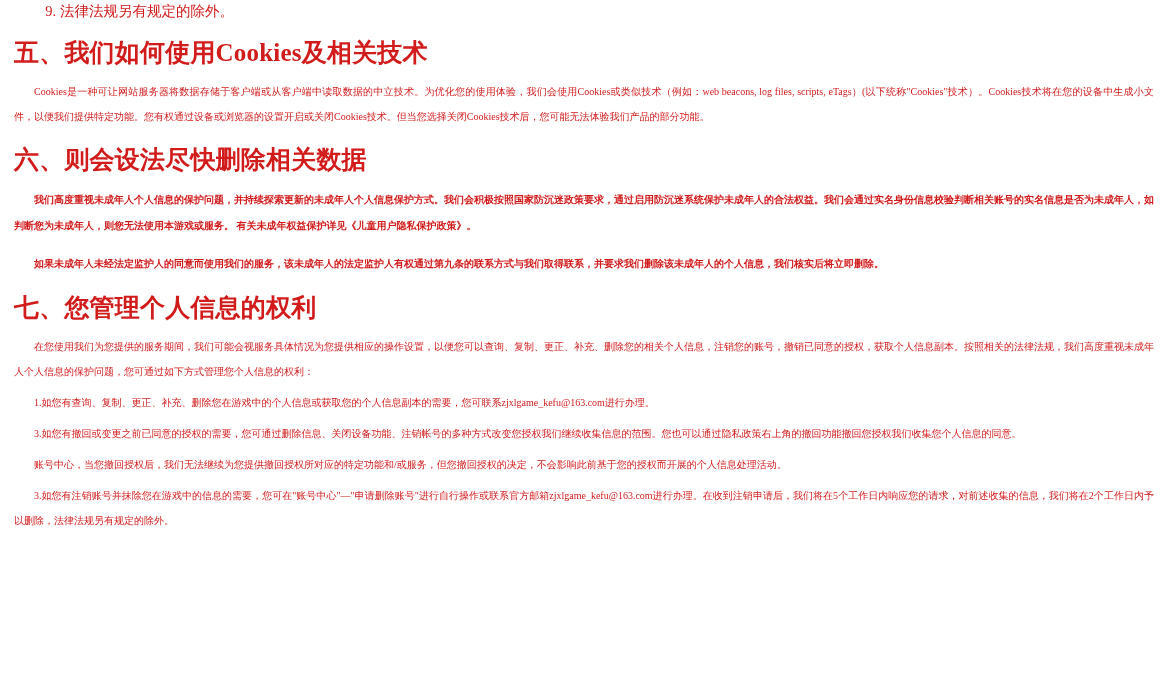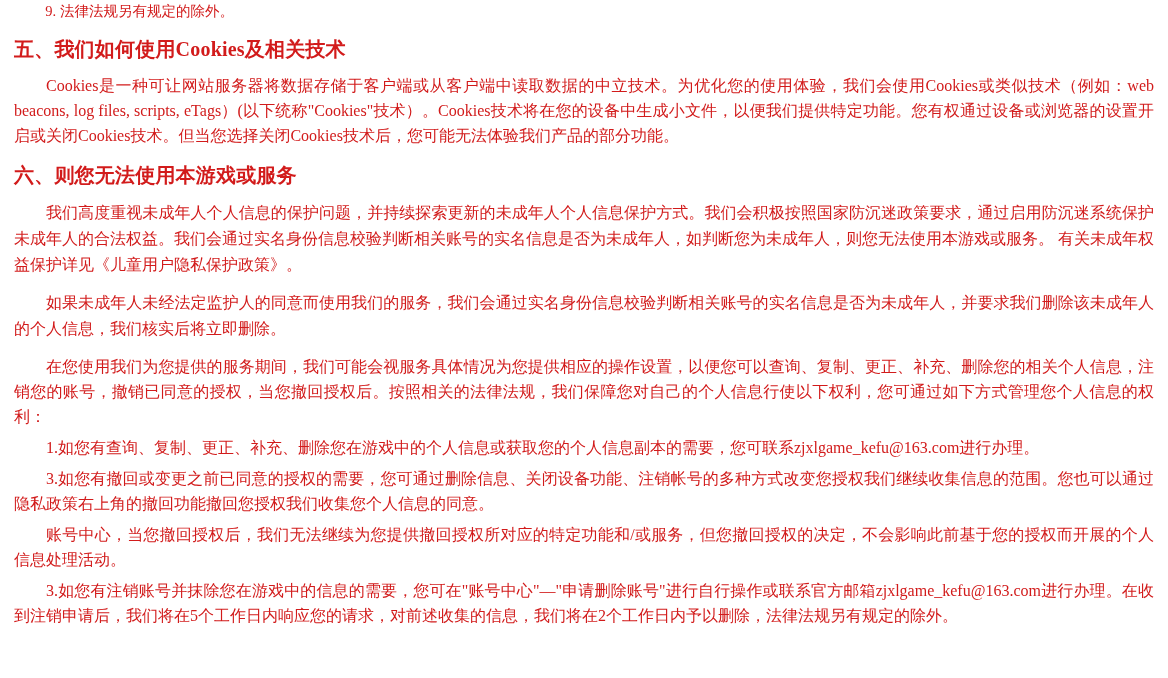--- a/index.html
+++ b/index.html
@@ -38,37 +38,37 @@
     margin: 0 0 2px 0;
   }
   .list-tail li .num {
     position: absolute;
     left: 18px;
     top: 0;
     width: 24px;
     text-align: right;
   }
   h2.section {
-    font-size: 20px;
+    font-size: 25px;
     font-weight: bold;
     margin: 14px 0 10px 0;
     letter-spacing: 0.2px;
   }
   p.body {
-    font-size: 16px;
+    font-size: 10px;
     line-height: 25px;
     margin: 0 0 6px 0;
     text-align: justify;
     text-justify: inter-ideograph;
   }
   p.indent {
     text-indent: 2em;
   }
   p.bold {
-    font-weight: normal;
+    font-weight: bold;
     line-height: 26px;
     margin-bottom: 12px;
     margin-top: 11px;
   }
 </style>
 </head>
 <body>
 
 <div class="page">
   <div class="content">
@@ -76,24 +76,25 @@
     <ul class="list-tail">
       <li>
         <span class="num">9.</span>
         <span>法律法规另有规定的除外。</span>
       </li>
     </ul>
 
     <h2 class="section">五、我们如何使用Cookies及相关技术</h2>
     <p class="body indent">Cookies是一种可让网站服务器将数据存储于客户端或从客户端中读取数据的中立技术。为优化您的使用体验，我们会使用Cookies或类似技术（例如：web beacons, log files, scripts, eTags）(以下统称"Cookies"技术）。Cookies技术将在您的设备中生成小文件，以便我们提供特定功能。您有权通过设备或浏览器的设置开启或关闭Cookies技术。但当您选择关闭Cookies技术后，您可能无法体验我们产品的部分功能。</p>
 
-    <h2 class="section">六、则您无法使用本游戏或服务</h2>
+    <h2 class="section">六、则会设法尽快删除相关数据</h2>
     <p class="body indent bold">我们高度重视未成年人个人信息的保护问题，并持续探索更新的未成年人个人信息保护方式。我们会积极按照国家防沉迷政策要求，通过启用防沉迷系统保护未成年人的合法权益。我们会通过实名身份信息校验判断相关账号的实名信息是否为未成年人，如判断您为未成年人，则您无法使用本游戏或服务。 有关未成年权益保护详见《儿童用户隐私保护政策》。</p>
-    <p class="body indent bold">如果未成年人未经法定监护人的同意而使用我们的服务，我们会通过实名身份信息校验判断相关账号的实名信息是否为未成年人，并要求我们删除该未成年人的个人信息，我们核实后将立即删除。</p>
+    <p class="body indent bold">如果未成年人未经法定监护人的同意而使用我们的服务，该未成年人的法定监护人有权通过第九条的联系方式与我们取得联系，并要求我们删除该未成年人的个人信息，我们核实后将立即删除。</p>
 
-    <p class="body indent">在您使用我们为您提供的服务期间，我们可能会视服务具体情况为您提供相应的操作设置，以便您可以查询、复制、更正、补充、删除您的相关个人信息，注销您的账号，撤销已同意的授权，当您撤回授权后。按照相关的法律法规，我们保障您对自己的个人信息行使以下权利，您可通过如下方式管理您个人信息的权利：</p>
+    <h2 class="section">七、您管理个人信息的权利</h2>
+    <p class="body indent">在您使用我们为您提供的服务期间，我们可能会视服务具体情况为您提供相应的操作设置，以便您可以查询、复制、更正、补充、删除您的相关个人信息，注销您的账号，撤销已同意的授权，获取个人信息副本。按照相关的法律法规，我们高度重视未成年人个人信息的保护问题，您可通过如下方式管理您个人信息的权利：</p>
     <p class="body indent">1.如您有查询、复制、更正、补充、删除您在游戏中的个人信息或获取您的个人信息副本的需要，您可联系zjxlgame_kefu@163.com进行办理。</p>
     <p class="body indent">3.如您有撤回或变更之前已同意的授权的需要，您可通过删除信息、关闭设备功能、注销帐号的多种方式改变您授权我们继续收集信息的范围。您也可以通过隐私政策右上角的撤回功能撤回您授权我们收集您个人信息的同意。</p>
     <p class="body indent">账号中心，当您撤回授权后，我们无法继续为您提供撤回授权所对应的特定功能和/或服务，但您撤回授权的决定，不会影响此前基于您的授权而开展的个人信息处理活动。</p>
     <p class="body indent">3.如您有注销账号并抹除您在游戏中的信息的需要，您可在"账号中心"—"申请删除账号"进行自行操作或联系官方邮箱zjxlgame_kefu@163.com进行办理。在收到注销申请后，我们将在5个工作日内响应您的请求，对前述收集的信息，我们将在2个工作日内予以删除，法律法规另有规定的除外。</p>
 
   </div>
 </div>
 
 </body></html>

